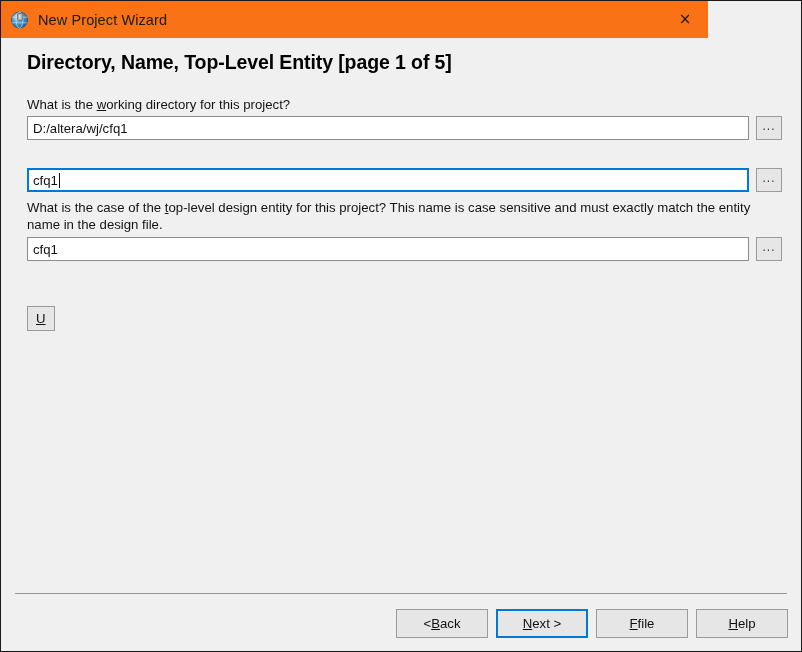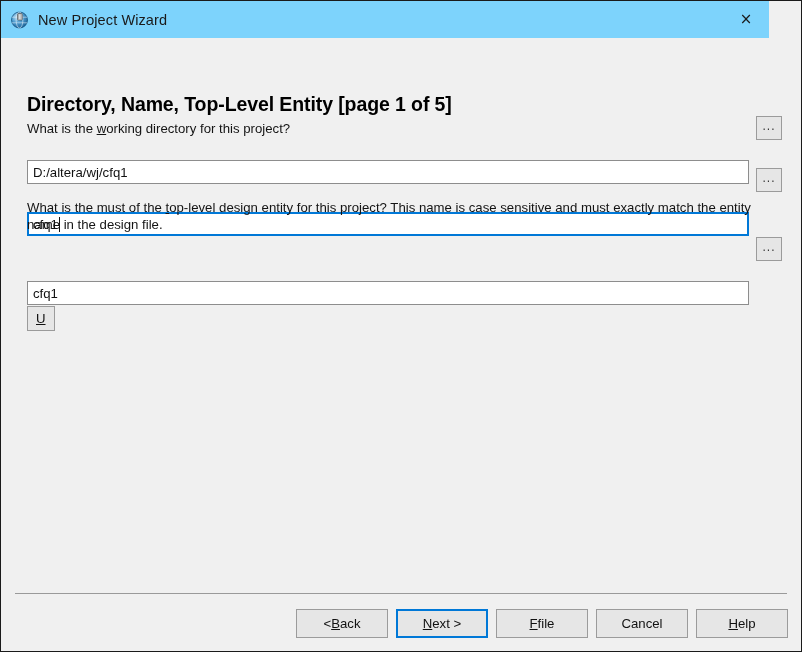--- a/index.html
+++ b/index.html
@@ -22,23 +22,23 @@
     box-sizing: border-box;
     border: 1px solid #1a1a1a;
     background: #f0f0f0;
     overflow: hidden;
   }
 
   
   .titlebar {
     position: absolute;
     left: 0; top: 0;
-    width: 768px;
+    width: 707px;
     height: 37px;
-    background: #7dd3fc;
+    background: #f97316;
     display: flex;
     align-items: center;
   }
   .titlebar-icon {
     width: 20px;
     height: 20px;
     margin-left: 9px;
     margin-right: 8px;
     flex: 0 0 auto;
     position: relative;
@@ -77,21 +77,20 @@
 
   .page-title {
     position: absolute;
     left: 26px;
     top: 13px;
     font-size: 19.5px;
     font-weight: bold;
     color: #000000;
     white-space: nowrap;
     letter-spacing: -0.1px;
-    margin-top: 42px;
   }
 
   .qlabel {
     position: absolute;
     font-size: 13.2px;
     color: #141414;
     white-space: nowrap;
     line-height: 17px;
   }
   .qlabel.wrap {
@@ -111,21 +110,20 @@
     height: 24px;
     background: #ffffff;
     border: 1px solid #8d8d8d;
     padding: 0 5px;
     font-size: 13.2px;
     color: #111111;
     display: flex;
     align-items: center;
     outline: none;
     font-family: "Liberation Sans", sans-serif;
-    margin-top: 44px;
   }
   .txtfield.focused {
     border: 1px solid #0078d7;
     box-shadow: 0 0 0 1px #0078d7 inset;
   }
   .caret {
     display: inline-block;
     width: 1px;
     height: 15px;
     background: #111111;
@@ -229,35 +227,35 @@
     <div class="titlebar-title">New Project Wizard</div>
     <div class="titlebar-close">
       <span class="close-glyph">×</span>
     </div>
   </div>
 
   <div class="content">
 
     <div class="page-title">Directory, Name, Top-Level Entity [page 1 of 5]</div>
 
-    <div class="qlabel" style="left:26px; top:58px;margin-top:24px;"><span>What is the </span><span class="akey">w</span><span>orking directory for this project?</span></div>
+    <div class="qlabel" style="left:26px; top:58px;"><span>What is the </span><span class="akey">w</span><span>orking directory for this project?</span></div>
     <div class="field-row" style="left:26px; top:78px;">
       <div class="txtfield" style="width:722px;" placeholder="">D:/altera/wj/cfq1</div>
       <div class="browse-btn">...</div>
     </div>
 
     <div class="field-row" style="left:26px; top:130px;">
       <div class="txtfield focused" style="width:722px;">
           <span>cfq1</span>
           <span class="caret"></span>
         </div>
       <div class="browse-btn">...</div>
     </div>
 
-    <div class="qlabel wrap" style="left:26px; top:161px;"><span>What is the must of the </span><span class="akey">t</span><span>op-level design entity for this project? This name is case sensitive and must exactly match the entity name in the design file.</span></div>
+    <div class="qlabel wrap" style="left:26px; top:161px;"><span>What is the case of the </span><span class="akey">t</span><span>op-level design entity for this project? This name is case sensitive and must exactly match the entity name in the design file.</span></div>
     <div class="field-row" style="left:26px; top:199px;">
       <div class="txtfield" style="width:722px;" placeholder="">cfq1</div>
       <div class="browse-btn">...</div>
     </div>
 
     <div class="btn use-existing">
         <span class="akey">U</span>
       </div>
 
     <div class="separator"></div>
@@ -271,25 +269,20 @@
           <span></span>
           <span class="akey">N</span>
           <span>ext &gt;</span>
         </div>
       <div class="btn">
           <span></span>
           <span class="akey">F</span>
           <span>file</span>
         </div>
       <div class="btn">
-          <span>Cancel</span>
-          <span class="akey"></span>
-          <span></span>
-        </div>
-      <div class="btn">
           <span></span>
           <span class="akey">H</span>
           <span>elp</span>
         </div>
     </div>
 
   </div>
 </div>
 
 </body></html>

